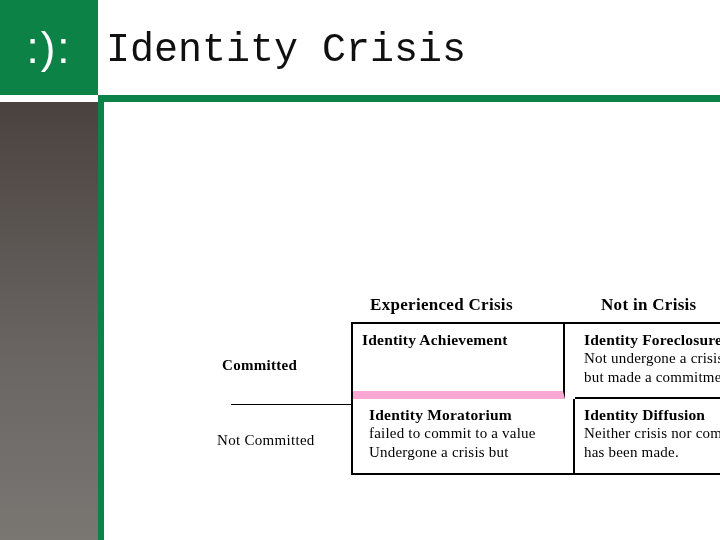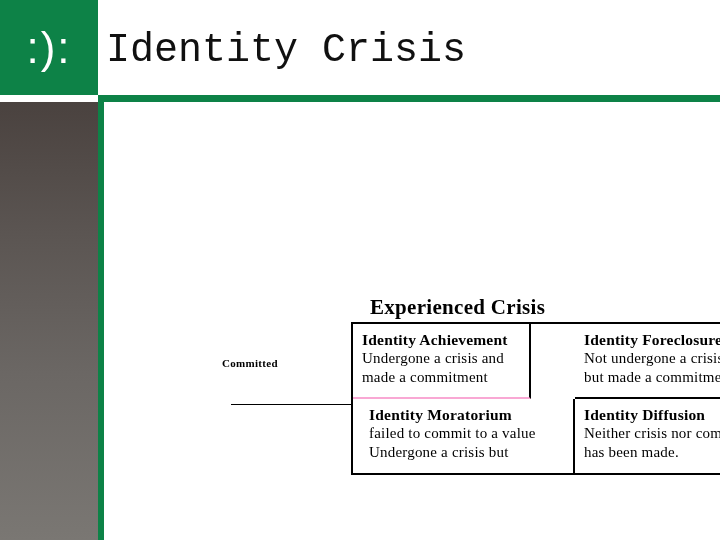--- a/index.html
+++ b/index.html
@@ -103,33 +103,33 @@
     width: 606px;
     height: 195px;
   }
 
   
   .col-head {
     position: absolute;
     top: 8px;
     font-family: "Liberation Serif", serif;
     font-weight: bold;
-    font-size: 21px;
+    font-size: 17px;
     color: #000000;
     white-space: nowrap;
     letter-spacing: 0.3px;
   }
   #col-head-0 { left: 156px; }
   #col-head-1 { left: 387px; }
 
   
   .row-label {
     position: absolute;
     font-family: "Liberation Serif", serif;
-    font-size: 11px;
+    font-size: 15px;
     color: #000000;
     white-space: nowrap;
     letter-spacing: 0.3px;
   }
   #row-label-0 {
     left: 8px;
     top: 70px;
     font-weight: bold;
   }
   #row-label-1 {
@@ -154,21 +154,21 @@
     width: 467px;
     height: 153px;
     border: 2px solid #000000;
     box-sizing: border-box;
   }
   .grid-cell {
     position: absolute;
     box-sizing: border-box;
     padding: 7px 0 0 9px;
   }
-  #cell-0-0 { left: 0px;   top: 0px;  width: 178px; height: 75px;  border-right: 2px solid #000; border-bottom: 2px solid #f9a8d4; }
+  #cell-0-0 { left: 0px;   top: 0px;  width: 212px; height: 75px;  border-right: 2px solid #000; border-bottom: 8px solid #f9a8d4; }
   #cell-0-1 { left: 222px; top: 0px;  width: 243px; height: 75px;  border-bottom: 2px solid #000; }
   #cell-1-0 { left: 0px;   top: 75px; width: 222px; height: 74px;  border-right: 2px solid #000; padding-left: 16px; }
   #cell-1-1 { left: 222px; top: 75px; width: 243px; height: 74px; }
 
   .cell-title {
     font-family: "Liberation Serif", serif;
     font-weight: bold;
     font-size: 15.5px;
     color: #000000;
     line-height: 18px;
@@ -199,32 +199,30 @@
   <div id="header-rule"></div>
 
   <div id="sidebar-gradient"></div>
   <div id="sidebar-accent-bar"></div>
 
   <div id="content-area">
 
     <div id="matrix">
 
       <div class="col-head" id="col-head-0">Experienced Crisis</div>
+      <div class="col-head" id="col-head-1">Not in Crisis</div>
 
       <div class="row-label" id="row-label-0">Committed</div>
       <div id="row-label-divider"></div>
+      <div class="row-label" id="row-label-1">Not Committed</div>
 
       <div id="grid-box">
 
         <div class="grid-cell" id="cell-0-0">
           <div class="cell-title">Identity Achievement</div>
-          <div class="cell-body">
-            <span>Undergone a crisis and</span>
-            <span>made a commitment</span>
-          </div>
         </div>
 
         <div class="grid-cell" id="cell-0-1">
           <div class="cell-title">Identity Foreclosure</div>
           <div class="cell-body">
             <span>Not undergone a crisis</span>
             <span>but made a commitment anyway</span>
           </div>
         </div>
 

